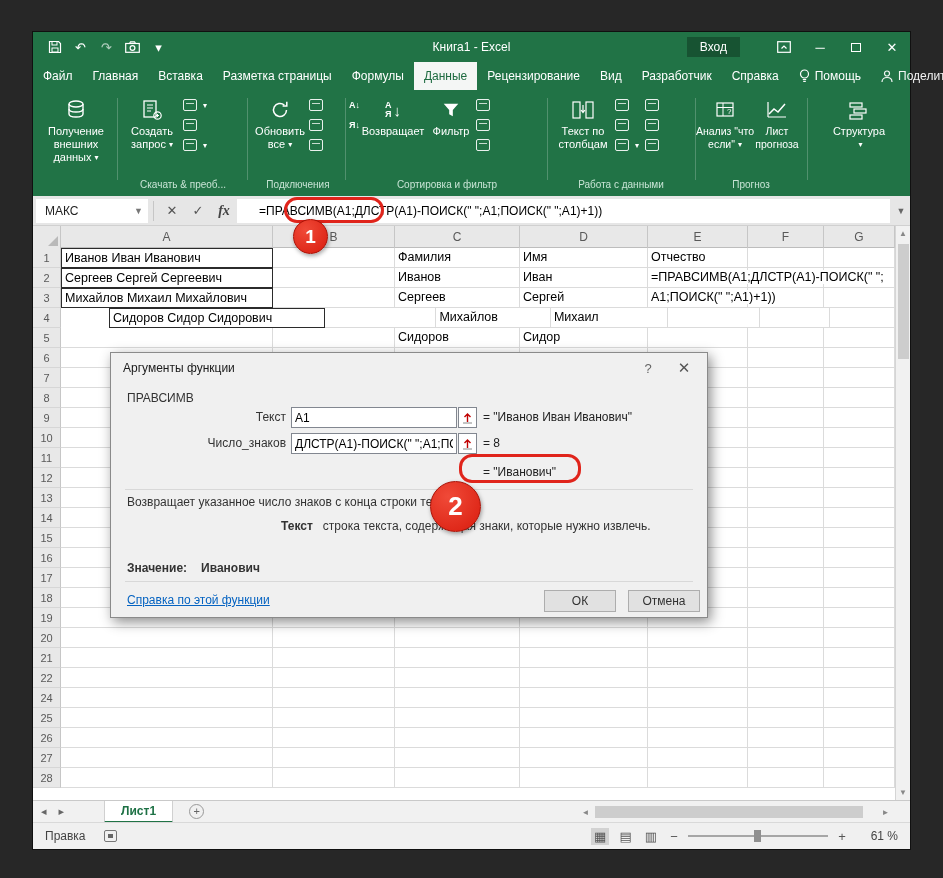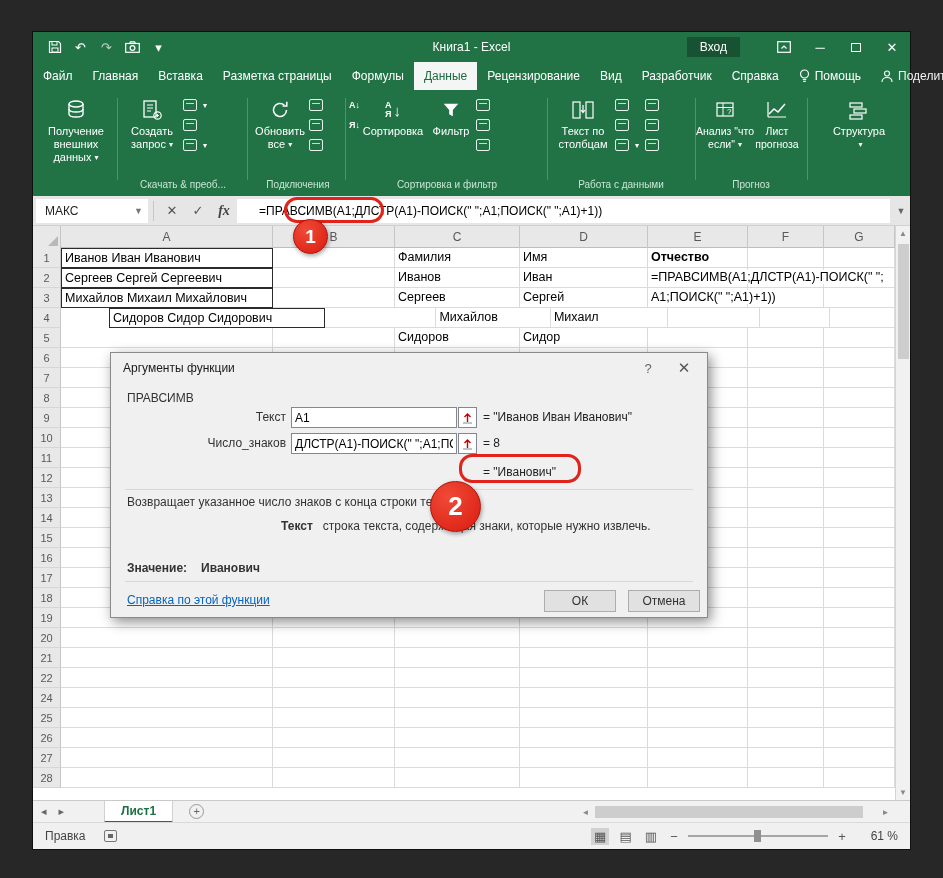--- a/index.html
+++ b/index.html
@@ -292,21 +292,21 @@
             </span>
           <span class="rsm">
               <span class="sorttxt">Я↓</span>
             </span>
         </div>
         <div class="rbig" style="width:66px;">
           <span class="ric">
               <span style="display:flex;flex-direction:column;font-size:9px;line-height:9px;font-weight:bold;">А<span>Я</span></span>
               <span style="font-size:15px;margin-left:2px;">↓</span>
             </span>
-          <span class="rlin">Сортировка</span>
+          <span class="rlin">Возвращает</span>
         </div>
         <div class="rbig" style="width:50px;">
           <span class="ric">
               <svg width="20" height="20" viewBox="0 0 22 22">
                 <path d="M3 4h16l-6 7v7l-4-2.3V11z" fill="#fff"></path>
               </svg>
             </span>
           <span class="rlin">Фильтр</span>
         </div>
         <div class="rstack">
@@ -439,21 +439,21 @@
         </div>
     </div>
 
     <div id="grid-rows">
         <div class="grid-row">
           <div class="row-hdr">1</div>
           <div class="cell bordered" style="width: 212px;"><span>Иванов Иван Иванович</span></div>
           <div class="cell" style="width: 122px;"></div>
           <div class="cell" style="width: 125px;"><span>Фамилия</span></div>
           <div class="cell" style="width: 128px;"><span>Имя</span></div>
-          <div class="cell" style="width: 100px; font-weight: bold;"><span>Отчество</span></div>
+          <div class="cell" style="width: 100px;"><span>Отчество</span></div>
           <div class="cell" style="width: 76px;"></div>
           <div class="cell" style="width: 71px;"></div>
         </div>
         <div class="grid-row">
           <div class="row-hdr">2</div>
           <div class="cell bordered" style="width: 212px;"><span>Сергеев Сергей Сергеевич</span></div>
           <div class="cell" style="width: 122px;"></div>
           <div class="cell" style="width: 125px;"><span>Иванов</span></div>
           <div class="cell" style="width: 128px;"><span>Иван</span></div>
           <div class="cell overflow" style="width: 100px;"><span>=ПРАВСИМВ(A1;ДЛСТР(A1)-ПОИСК(" ";</span></div>

